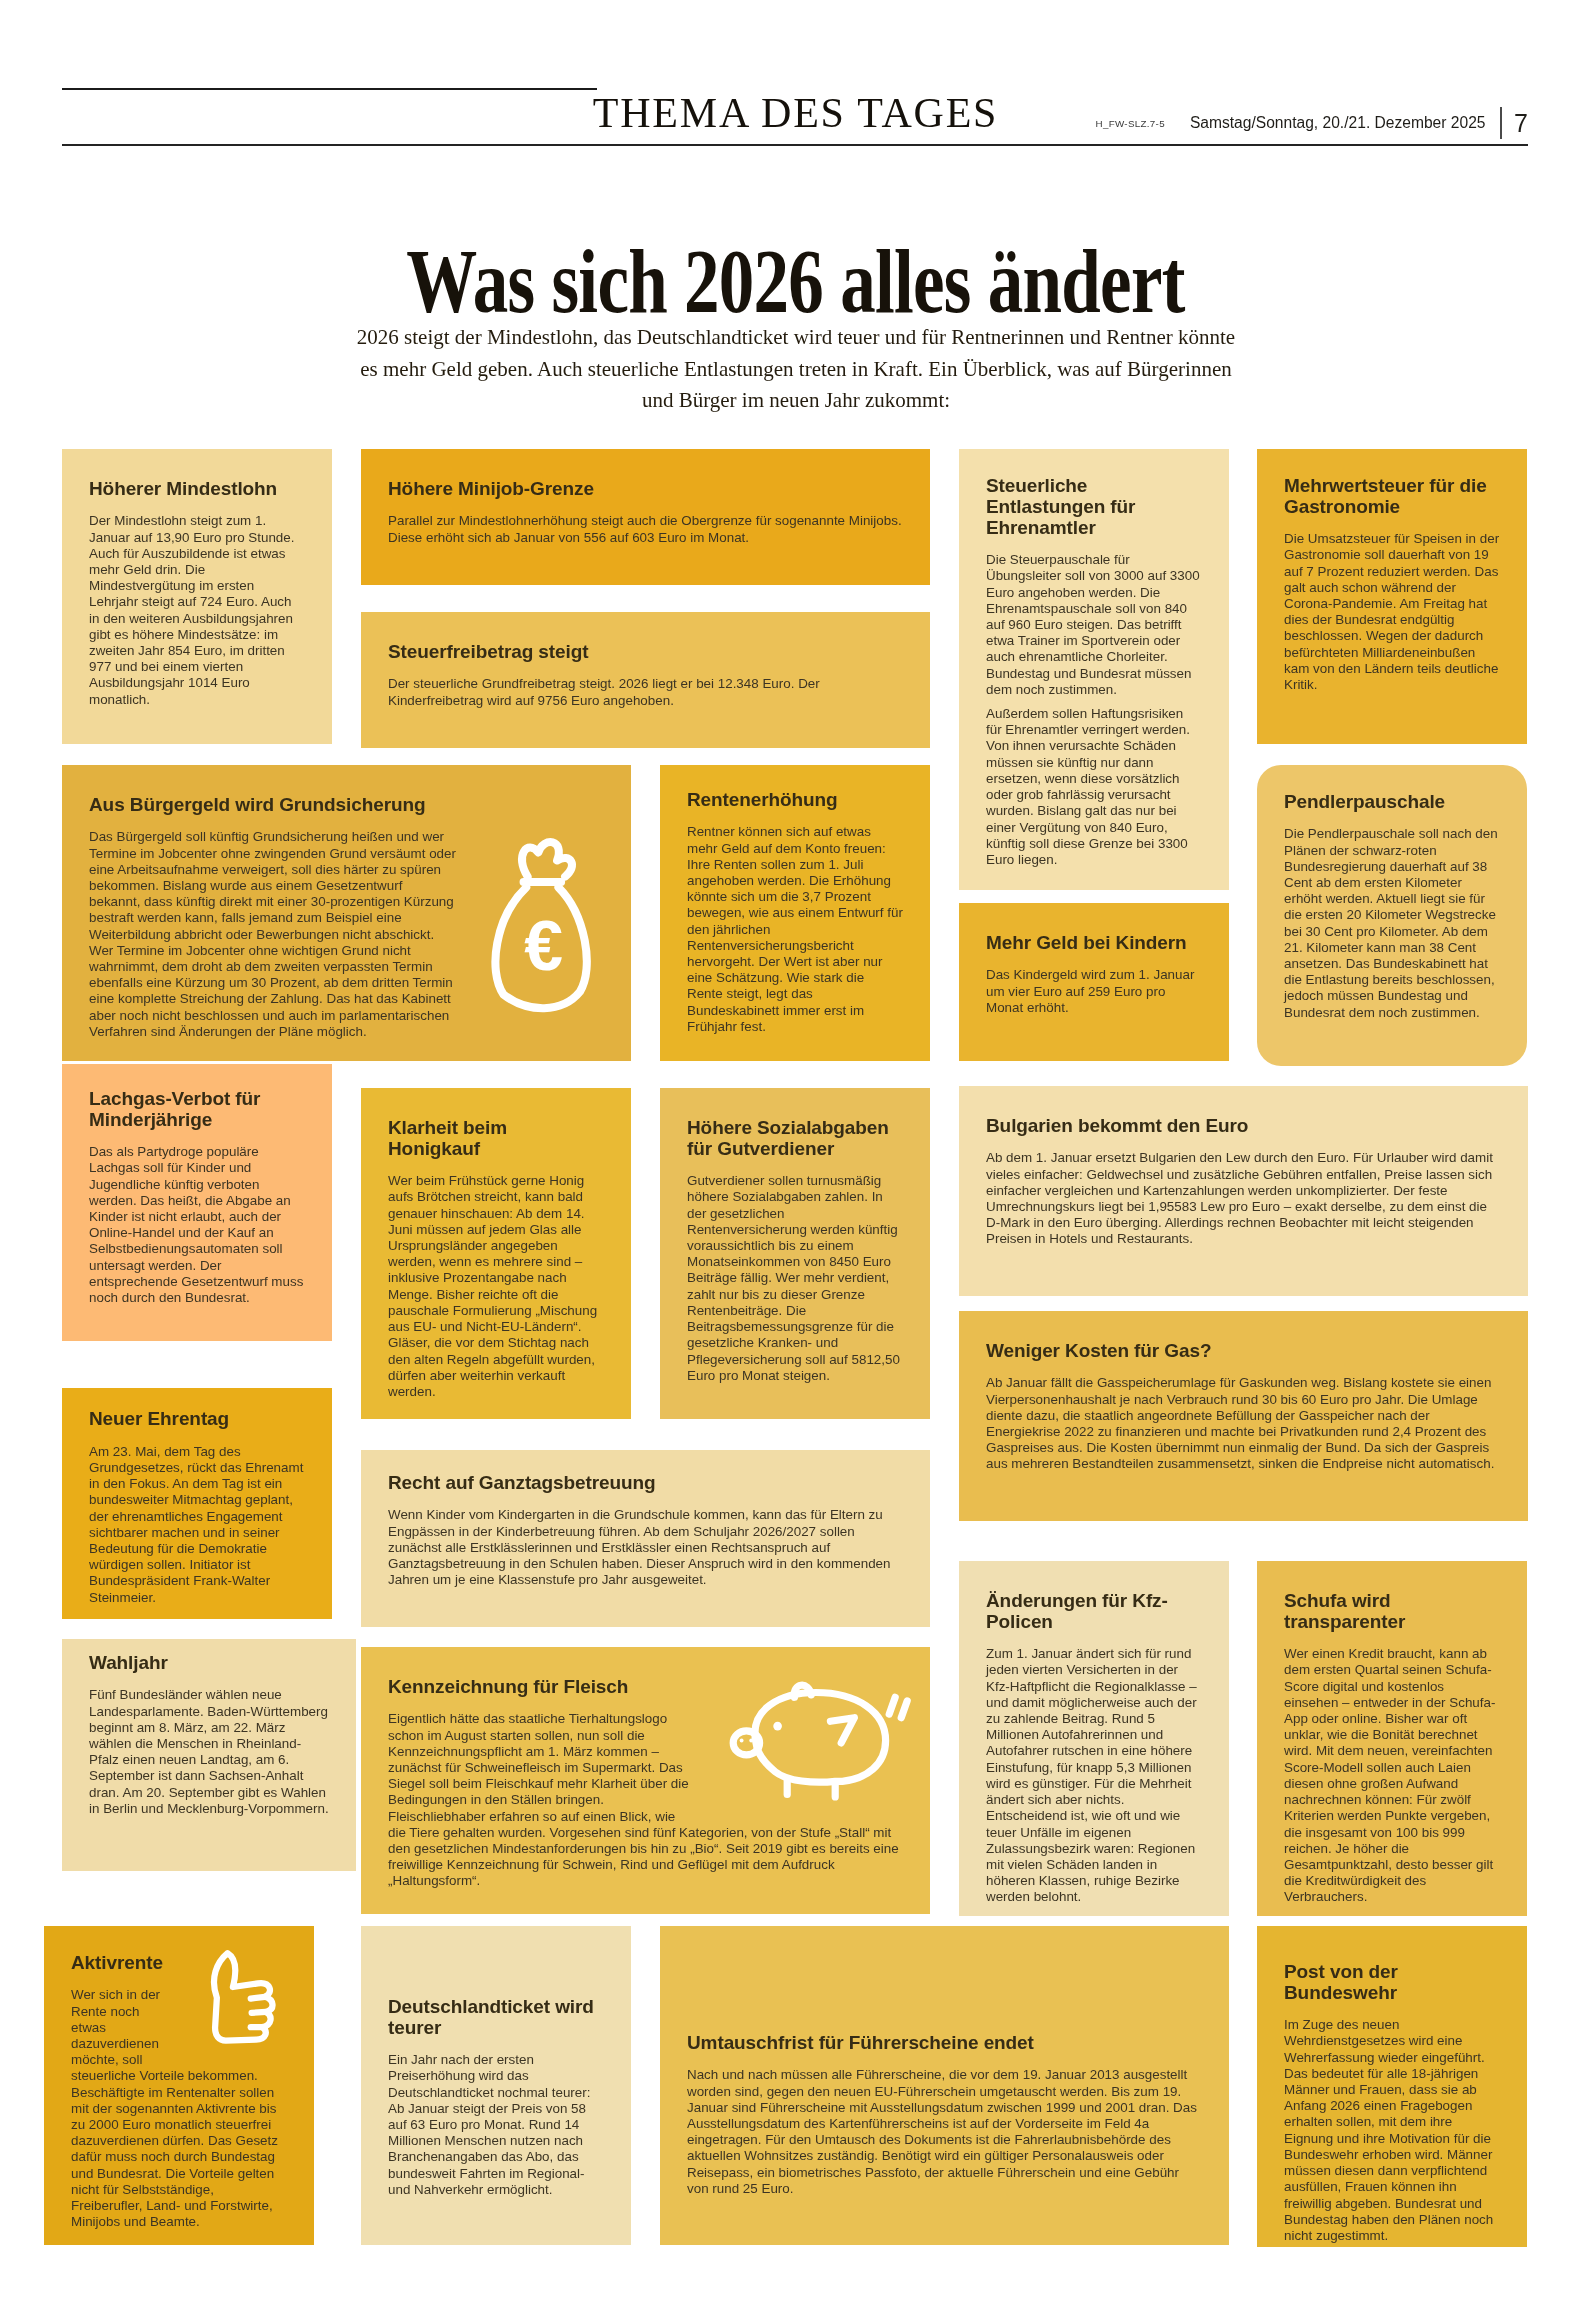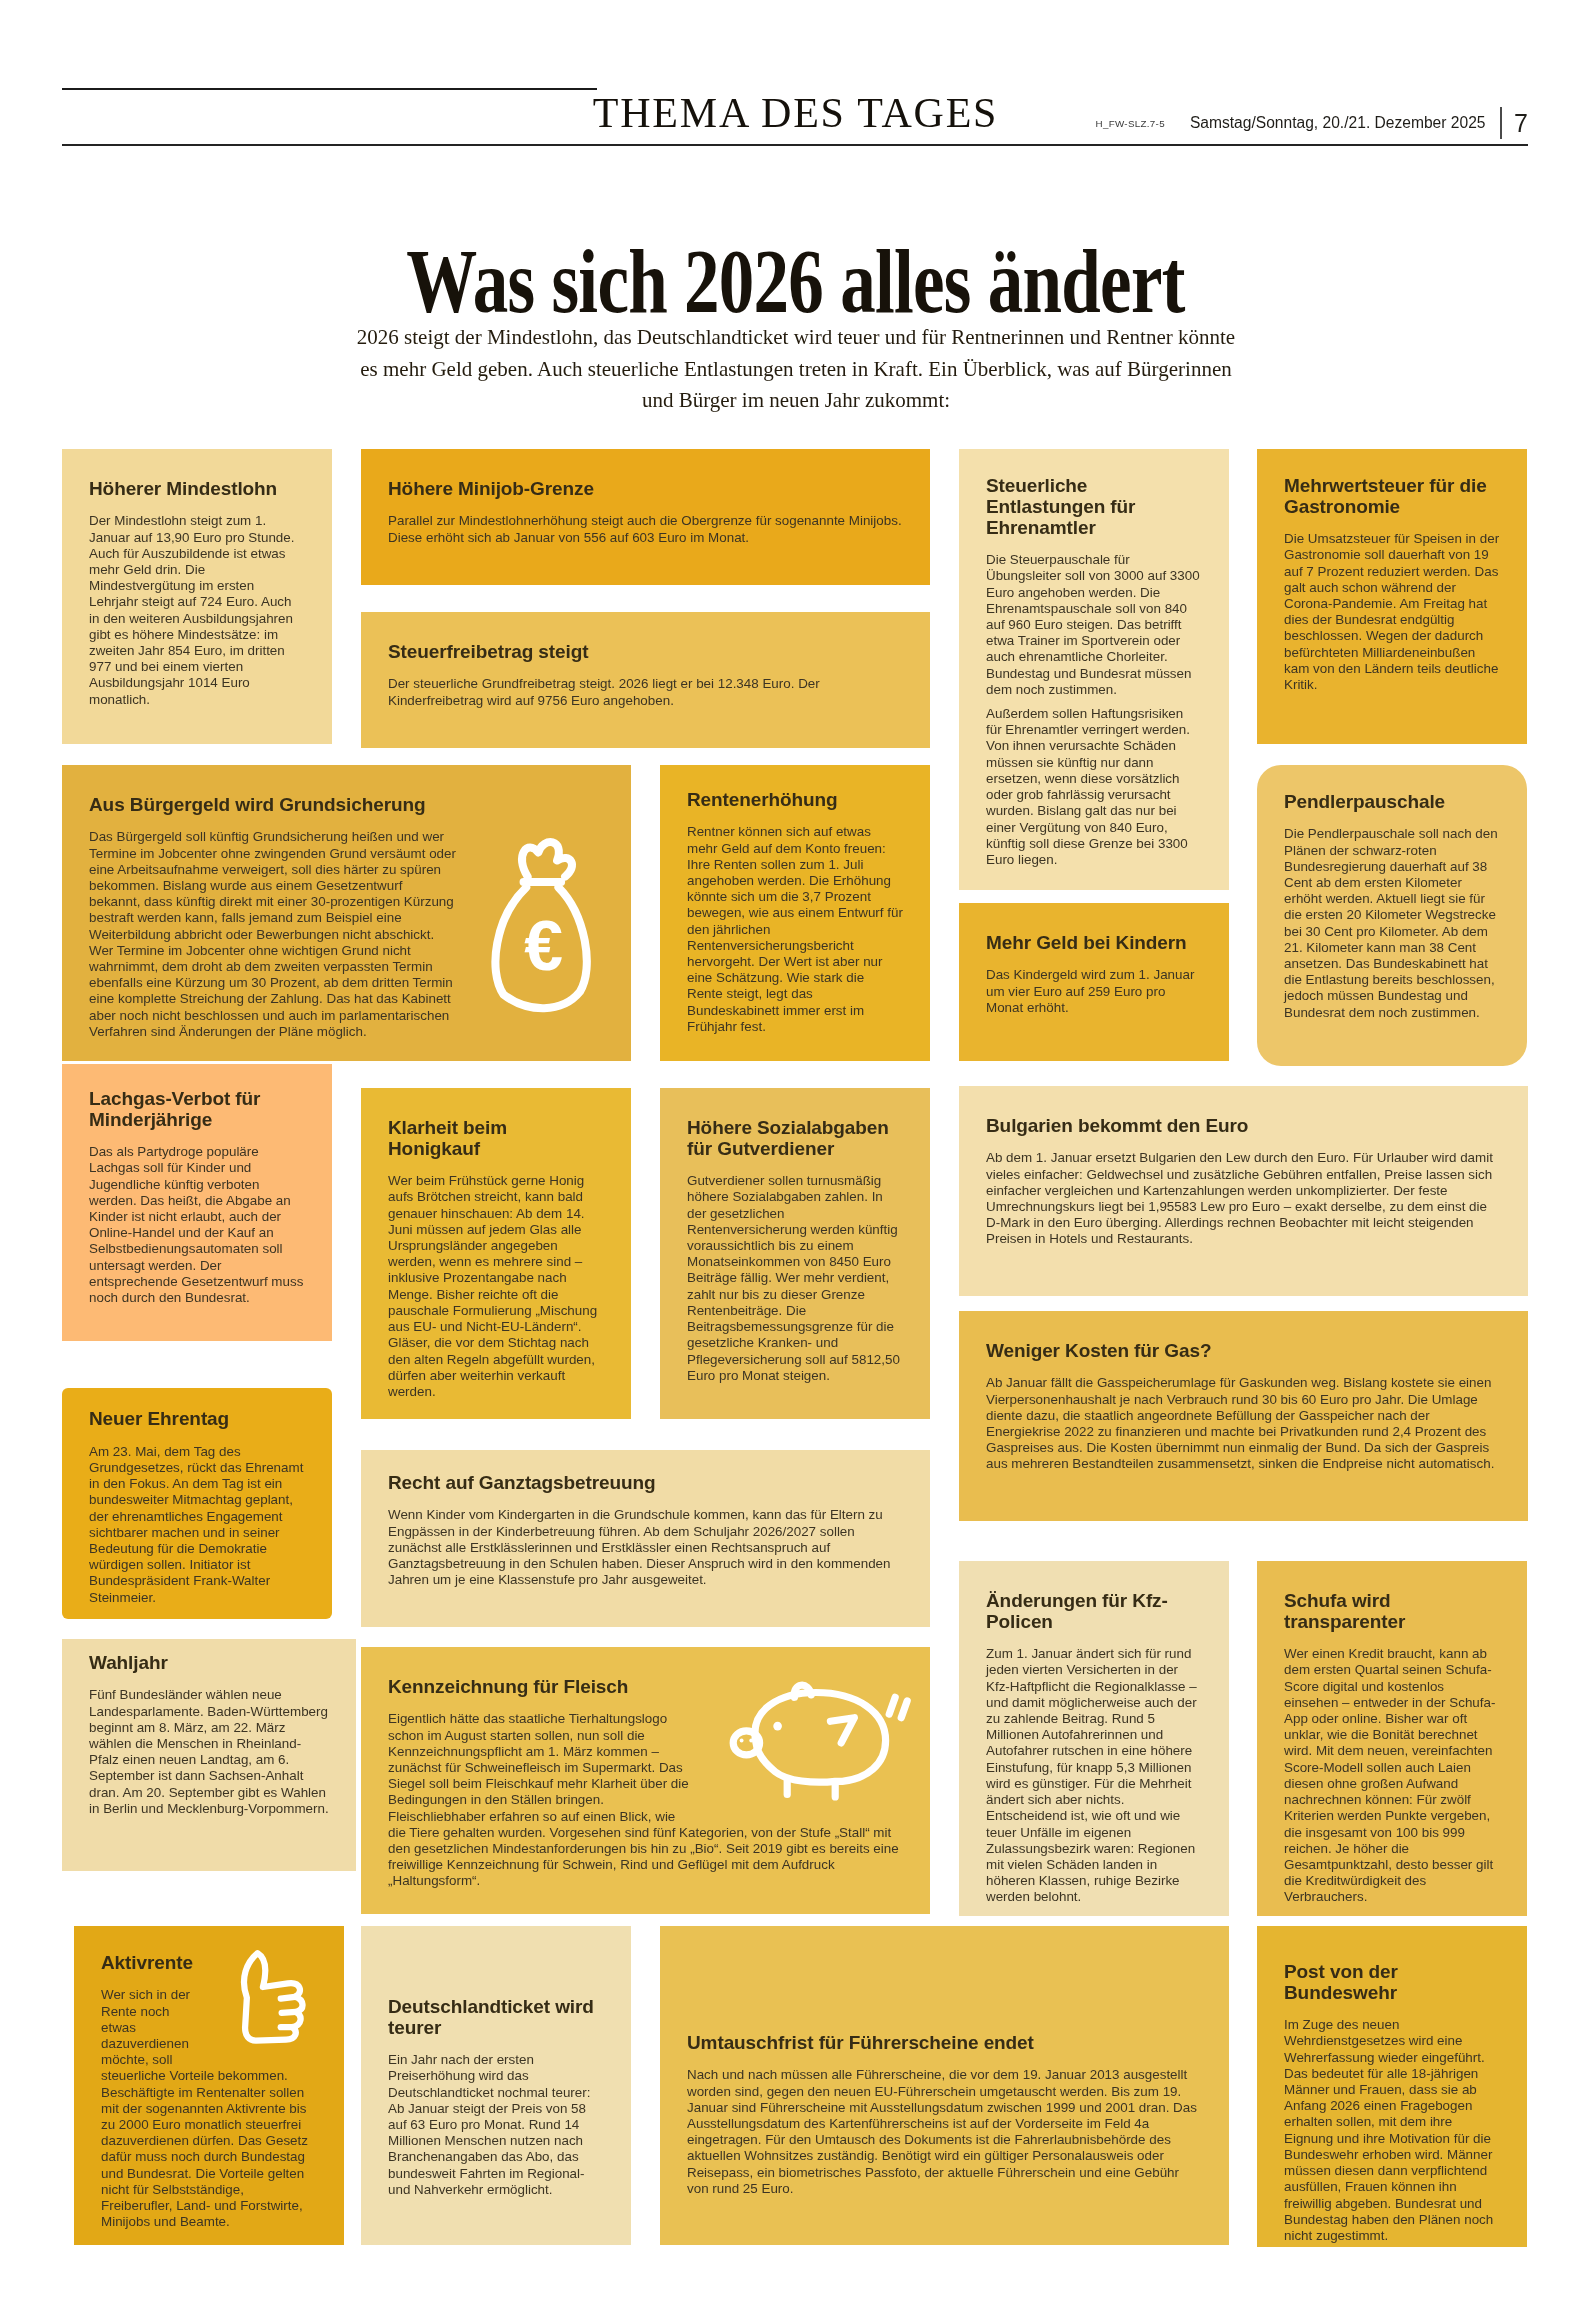--- a/index.html
+++ b/index.html
@@ -123,21 +123,21 @@
       <p>Gutverdiener sollen turnusmäßig höhere Sozialabgaben zahlen. In der gesetzlichen Rentenversicherung werden künftig voraussichtlich bis zu einem Monatseinkommen von 8450 Euro Beiträge fällig. Wer mehr verdient, zahlt nur bis zu dieser Grenze Rentenbeiträge. Die Beitragsbemessungsgrenze für die gesetzliche Kranken- und Pflegeversicherung soll auf 5812,50 Euro pro Monat steigen.</p>
     </section>
     <section class="box" style="left: 959px; top: 1086px; width: 569px; height: 210px; background: rgb(243, 223, 173);">
       <h2>Bulgarien bekommt den Euro</h2>
       <p>Ab dem 1. Januar ersetzt Bulgarien den Lew durch den Euro. Für Urlauber wird damit vieles einfacher: Geldwechsel und zusätzliche Gebühren entfallen, Preise lassen sich einfacher vergleichen und Kartenzahlungen werden unkomplizierter. Der feste Umrechnungskurs liegt bei 1,95583 Lew pro Euro – exakt derselbe, zu dem einst die D-Mark in den Euro überging. Allerdings rechnen Beobachter mit leicht steigenden Preisen in Hotels und Restaurants.</p>
     </section>
     <section class="box" style="left: 959px; top: 1311px; width: 569px; height: 210px; background: rgb(233, 189, 79);">
       <h2>Weniger Kosten für Gas?</h2>
       <p>Ab Januar fällt die Gasspeicherumlage für Gaskunden weg. Bislang kostete sie einen Vierpersonenhaushalt je nach Verbrauch rund 30 bis 60 Euro pro Jahr. Die Umlage diente dazu, die staatlich angeordnete Befüllung der Gasspeicher nach der Energiekrise 2022 zu finanzieren und machte bei Privatkunden rund 2,4 Prozent des Gaspreises aus. Die Kosten übernimmt nun einmalig der Bund. Da sich der Gaspreis aus mehreren Bestandteilen zusammensetzt, sinken die Endpreise nicht automatisch.</p>
     </section>
-    <section class="box" style="left: 62px; top: 1388px; width: 270px; height: 231px; background: rgb(233, 173, 24); padding-top: 21.4px; border-radius: 6px;">
+    <section class="box" style="left: 62px; top: 1388px; width: 270px; height: 231px; background: rgb(233, 173, 24); padding-top: 21.4px;">
       <h2>Neuer Ehrentag</h2>
       <p>Am 23. Mai, dem Tag des Grundgesetzes, rückt das Ehrenamt in den Fokus. An dem Tag ist ein bundesweiter Mitmachtag geplant, der ehrenamtliches Engagement sichtbarer machen und in seiner Bedeutung für die Demokratie würdigen sollen. Initiator ist Bundespräsident Frank-Walter Steinmeier.</p>
     </section>
     <section class="box" style="left: 361px; top: 1450px; width: 569px; height: 177px; background: rgb(241, 220, 166); padding-top: 23px;">
       <h2>Recht auf Ganztagsbetreuung</h2>
       <p>Wenn Kinder vom Kindergarten in die Grundschule kommen, kann das für Eltern zu Engpässen in der Kinderbetreuung führen. Ab dem Schuljahr 2026/2027 sollen zunächst alle Erstklässlerinnen und Erstklässler einen Rechtsanspruch auf Ganztagsbetreuung in den Schulen haben. Dieser Anspruch wird in den kommenden Jahren um je eine Klassenstufe pro Jahr ausgeweitet.</p>
     </section>
     <section class="box" style="left: 959px; top: 1561px; width: 270px; height: 355px; background: rgb(240, 223, 178);">
       <h2>Änderungen für Kfz-Policen</h2>
       <p>Zum 1. Januar ändert sich für rund jeden vierten Versicherten in der Kfz-Haftpflicht die Regionalklasse – und damit möglicherweise auch der zu zahlende Beitrag. Rund 5 Millionen Autofahrerinnen und Autofahrer rutschen in eine höhere Einstufung, für knapp 5,3 Millionen wird es günstiger. Für die Mehrheit ändert sich aber nichts. Entscheidend ist, wie oft und wie teuer Unfälle im eigenen Zulassungsbezirk waren: Regionen mit vielen Schäden landen in höheren Klassen, ruhige Bezirke werden belohnt.</p>
@@ -162,21 +162,21 @@
           <path d="M92 44 L112 41 L101 62"></path>
           <path d="M56 93 L56 105"></path>
           <path d="M96 95 L96 107"></path>
           <path d="M146 24 L141 38"></path>
           <path d="M156 27 L151 41"></path>
         </svg>
       </span>
       <h2>Kennzeichnung für Fleisch</h2>
       <p><span class="wrap-spacer" style="width: 210px; height: 100px;"></span><span>Eigentlich hätte das staatliche Tierhaltungslogo schon im August starten sollen, nun soll die Kennzeichnungspflicht am 1. März kommen – zunächst für Schweinefleisch im Supermarkt. Das Siegel soll beim Fleischkauf mehr Klarheit über die Bedingungen in den Ställen bringen. Fleischliebhaber erfahren so auf einen Blick, wie die Tiere gehalten wurden. Vorgesehen sind fünf Kategorien, von der Stufe „Stall“ mit den gesetzlichen Mindestanforderungen bis hin zu „Bio“. Seit 2019 gibt es bereits eine freiwillige Kennzeichnung für Schwein, Rind und Geflügel mit dem Aufdruck „Haltungsform“.</span></p>
     </section>
-    <section class="box" style="left: 74px; top: 1926px; width: 270px; height: 319px; background: rgb(226, 168, 22); padding-top: 27px;">
+    <section class="box" style="left: 44px; top: 1926px; width: 270px; height: 319px; background: rgb(226, 168, 22); padding-top: 27px;">
       <span class="box-icon" style="top: 19.6px; right: 16px; width: 107px; height: 107px;">
         <svg viewBox="0 0 110 120" fill="none" stroke="#ffffff" stroke-width="7" stroke-linecap="round" stroke-linejoin="round">
           <path d="M24 58 C16 36 24 18 36 8 C46 14 46 30 42 46 L70 42 C84 40 88 52 78 57 C88 60 90 71 79 74 C87 78 86 89 75 91 C82 96 79 105 68 105 L34 106 C26 106 22 100 22 92 Z"></path>
           <path d="M78 57 L62 59"></path>
           <path d="M79 74 L63 75"></path>
           <path d="M75 91 L62 91"></path>
         </svg>
       </span>
       <h2>Aktivrente</h2>
       <p><span class="wrap-spacer" style="width: 118px; height: 73px;"></span><span>Wer sich in der Rente noch etwas dazuverdienen möchte, soll steuerliche Vorteile bekommen. Beschäftigte im Rentenalter sollen mit der sogenannten Aktivrente bis zu 2000 Euro monatlich steuerfrei dazuverdienen dürfen. Das Gesetz dafür muss noch durch Bundestag und Bundesrat. Die Vorteile gelten nicht für Selbstständige, Freiberufler, Land- und Forstwirte, Minijobs und Beamte.</span></p>

